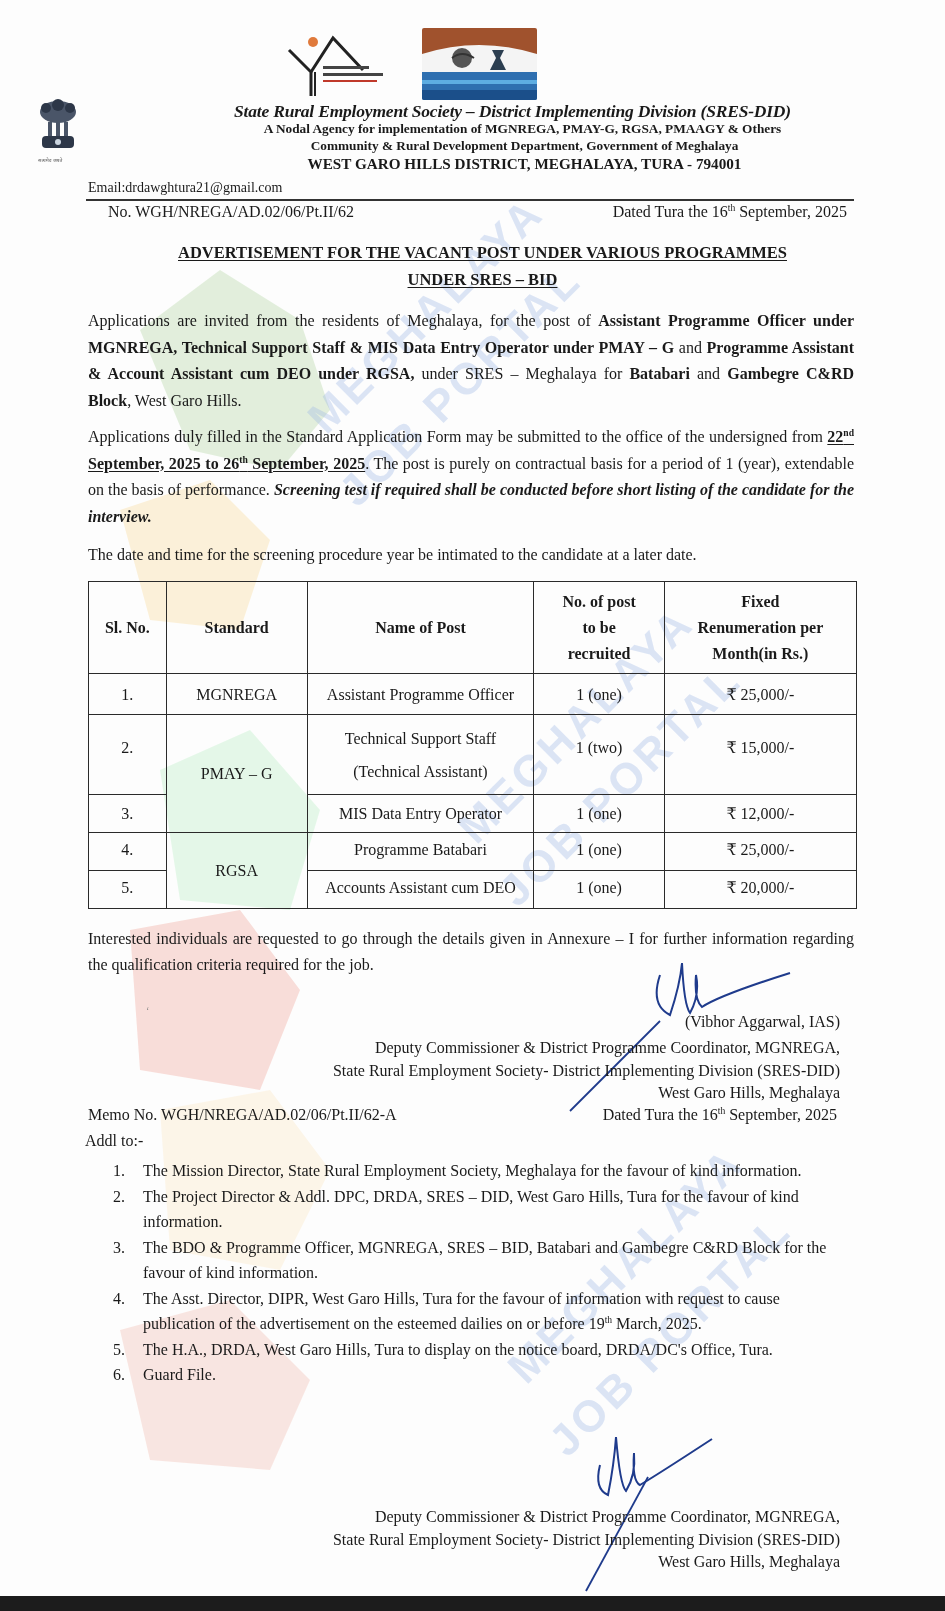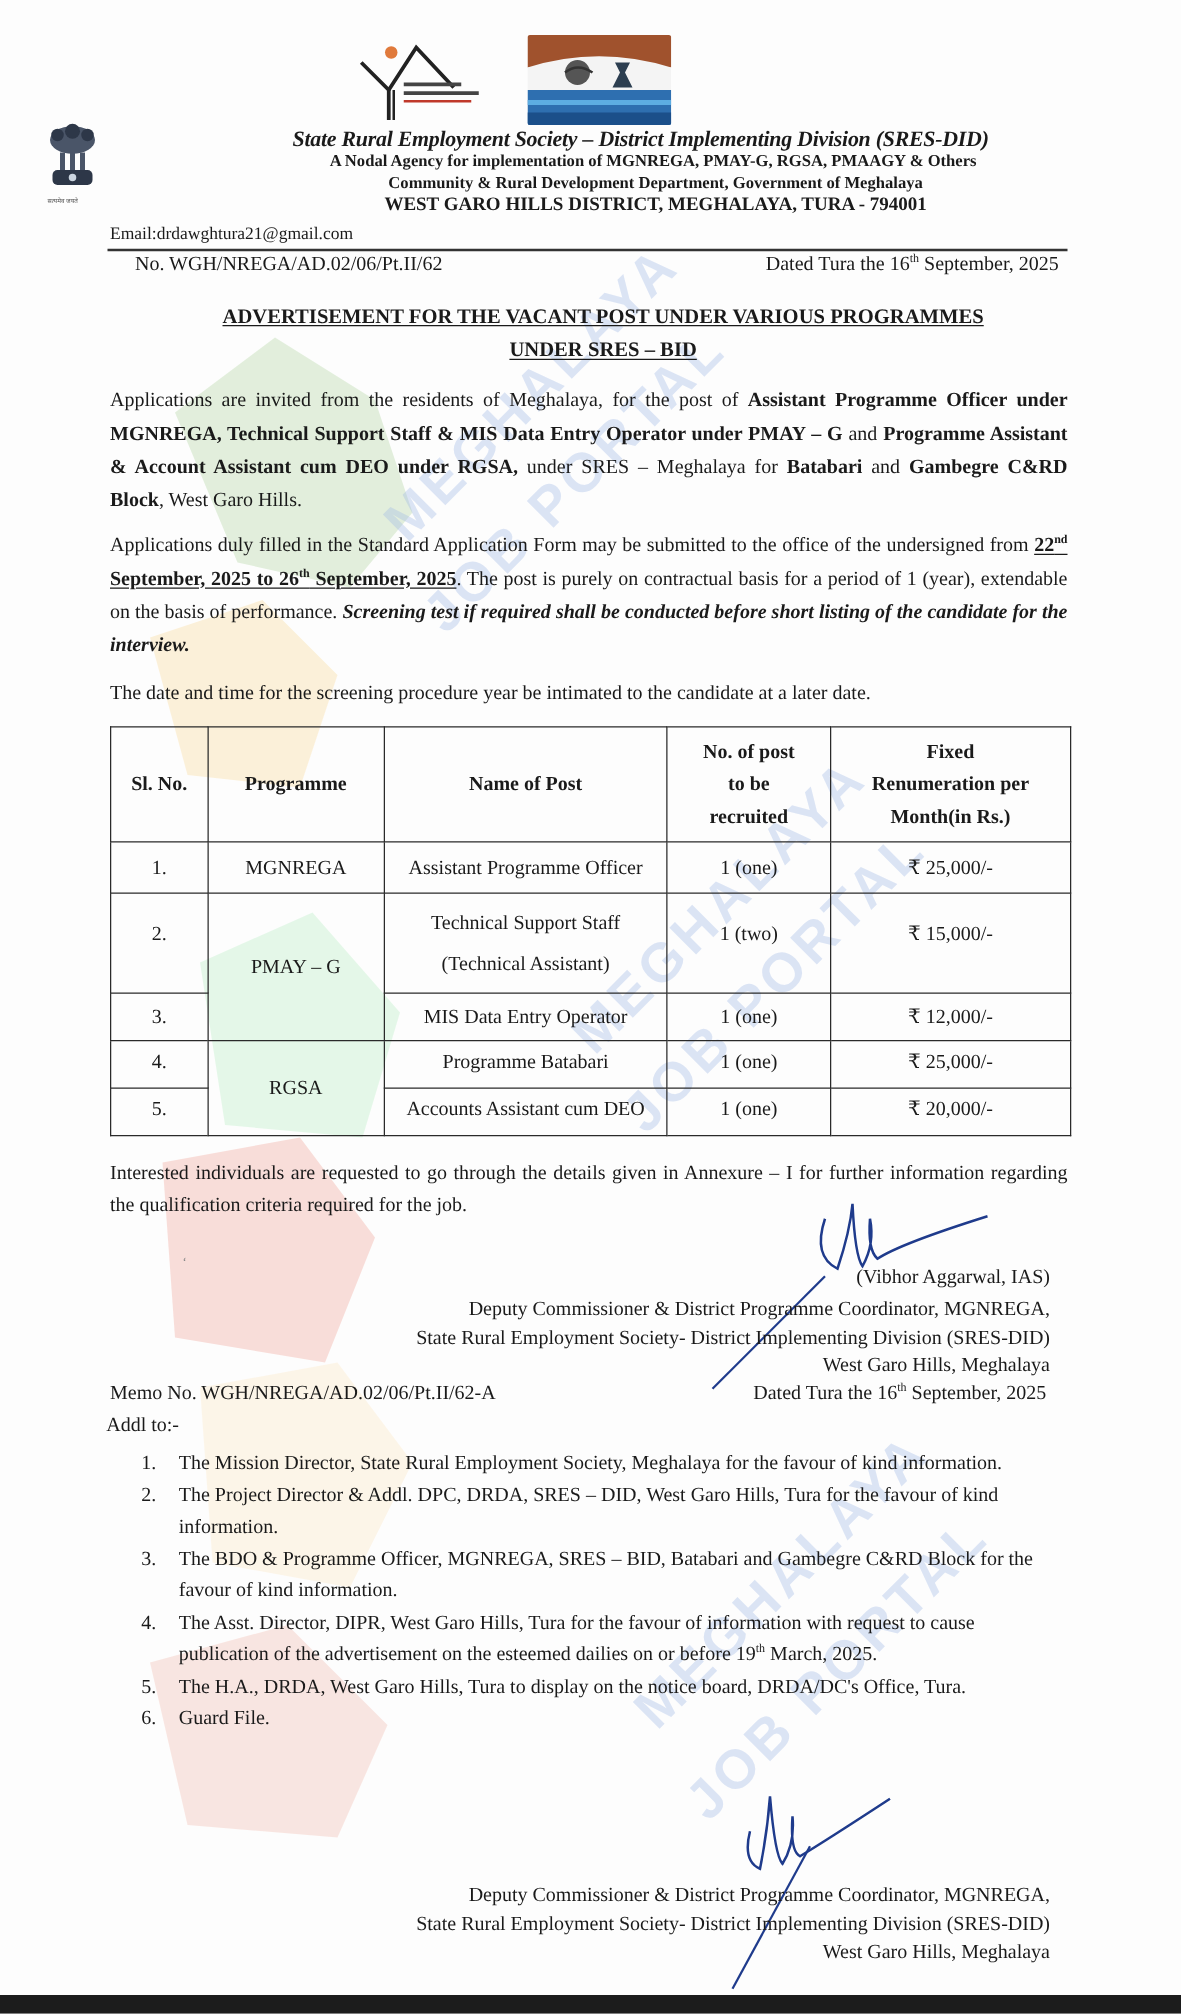--- a/index.html
+++ b/index.html
@@ -153,21 +153,21 @@
   <p class="para para-1"><span>Applications are invited from the residents of Meghalaya, for the post of </span><span class="b">Assistant Programme Officer under MGNREGA, Technical Support Staff &amp; MIS Data Entry Operator under PMAY – G</span><span> and </span><span class="b">Programme Assistant &amp; Account Assistant cum DEO under RGSA,</span><span> under SRES – Meghalaya for </span><span class="b">Batabari</span><span> and </span><span class="b">Gambegre C&amp;RD Block</span><span>, West Garo Hills.</span></p>
 
   <p class="para para-2"><span>Applications duly filled in the Standard Application Form may be submitted to the office of the undersigned from </span><span class="bu"><span>22</span><sup>nd</sup><span> September, 2025 to 26</span><sup>th</sup><span> September, 2025</span></span><span>. The post is purely on contractual basis for a period of 1 (year), extendable on the basis of performance. </span><span class="bi">Screening test if required shall be conducted before short listing of the candidate for the interview.</span></p>
 
   <p class="para para-3">The date and time for the screening procedure year be intimated to the candidate at a later date.</p>
 
   <table class="posts">
     <thead>
       <tr>
         <th class="col-sl">Sl. No.</th>
-        <th class="col-prog">Programme</th>
+        <th class="col-prog">Standard</th>
         <th class="col-name">Name of Post</th>
         <th class="col-num"><span>No. of post</span><br><span>to be</span><br><span>recruited</span></th>
         <th class="col-pay"><span>Fixed</span><br><span>Renumeration per</span><br><span>Month(in Rs.)</span></th>
       </tr>
     </thead>
     <tbody>
       <tr class="r1">
         <td>1.</td>
         <td>MGNREGA</td>
         <td>Assistant Programme Officer</td>

